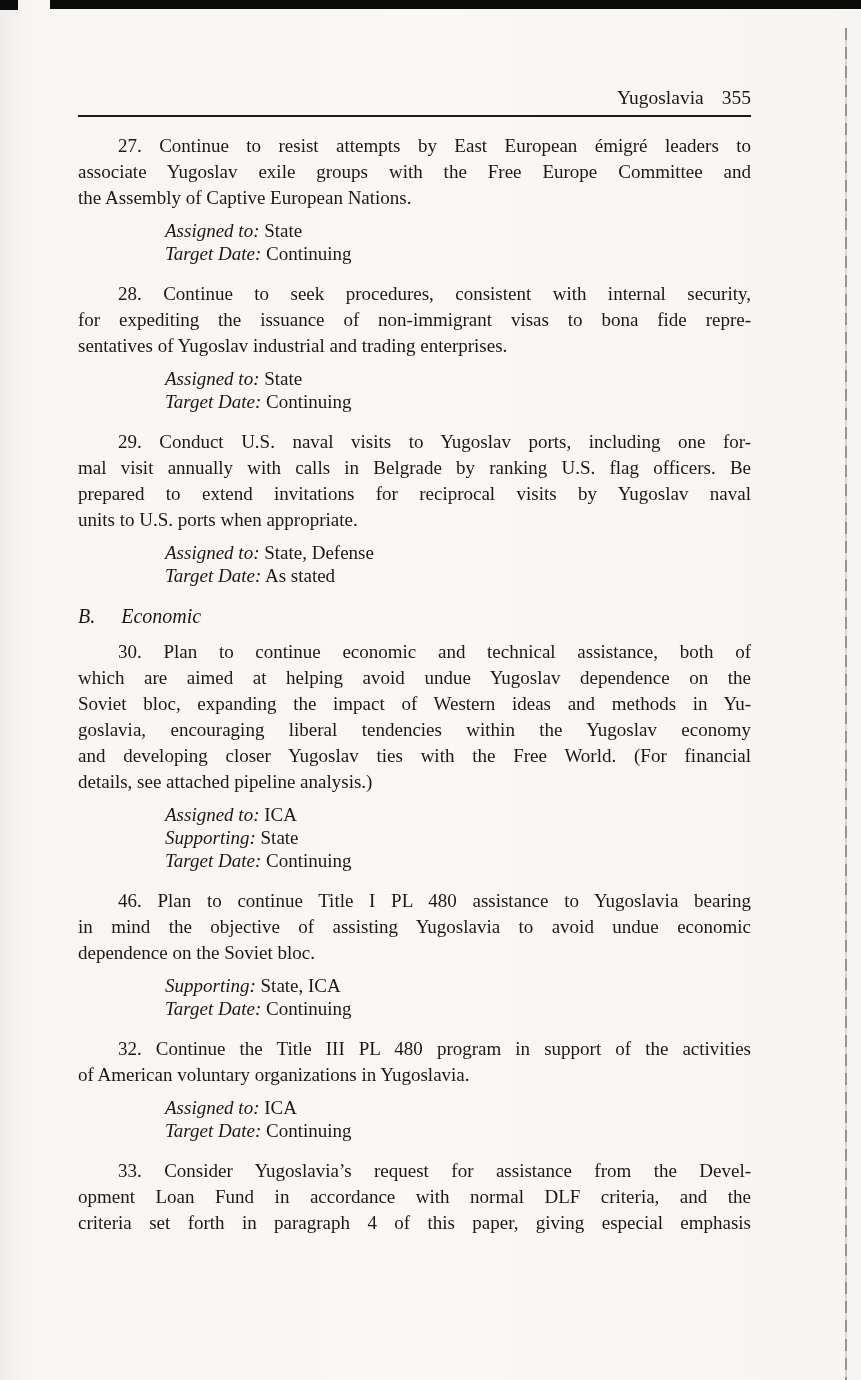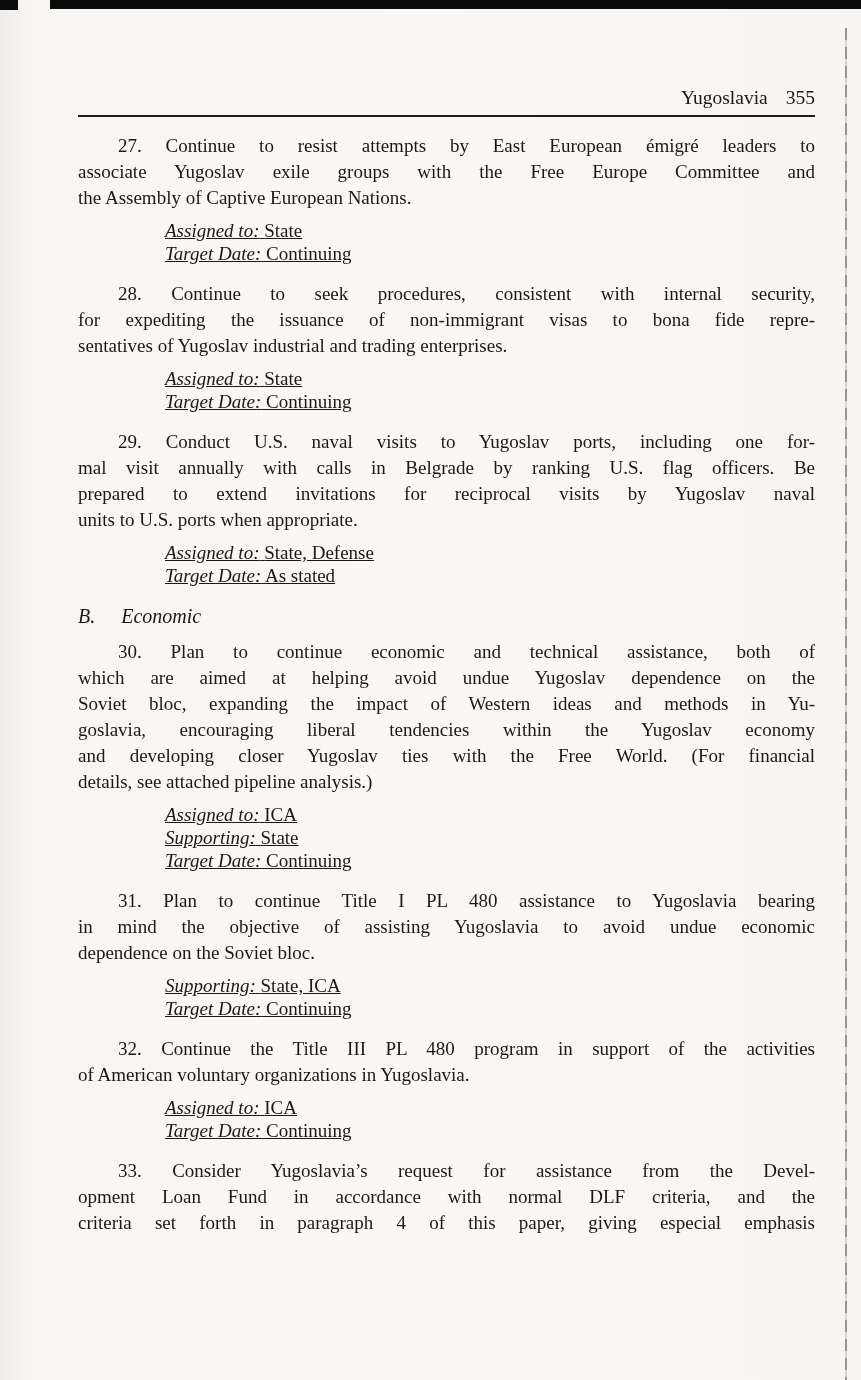--- a/index.html
+++ b/index.html
@@ -34,21 +34,21 @@
     background: repeating-linear-gradient(
       180deg,
       rgba(70,68,65,0.55) 0px, rgba(70,68,65,0.55) 12px,
       rgba(70,68,65,0.18) 12px, rgba(70,68,65,0.18) 19px
     );
   }
 
   
   .content {
     position: relative;
-    padding: 86px 46px 0 78px;
+    padding: 86px 110px 0 78px;
   }
 
   .page-header {
     display: flex;
     justify-content: flex-end;
     align-items: baseline;
     font-size: 19.5px;
     line-height: 24px;
   }
   .page-number { margin-left: 18px; }
@@ -74,21 +74,20 @@
     text-align-last: justify;
   }
   .last { text-align: left; }
   .fi { text-indent: 40px; }
 
   .assign {
     margin-top: 8px;
     padding-left: 87px;
     font-size: 19px;
     line-height: 23px;
-    text-decoration: underline;
   }
   .lbl { font-style: italic; }
 
   .heading {
     margin-top: 16px;
     font-size: 20px;
     line-height: 26px;
     font-style: italic;
   }
   .h-letter { margin-right: 26px; }
@@ -160,21 +159,21 @@
     </p>
     <div class="assign">
       <div class="assign-line"><span class="lbl">Assigned to:</span> <span class="val">ICA</span></div>
       <div class="assign-line"><span class="lbl">Supporting:</span> <span class="val">State</span></div>
       <div class="assign-line"><span class="lbl">Target Date:</span> <span class="val">Continuing</span></div>
     </div>
   </section>
 
   <section class="para-block">
     <p class="para">
-      <span class="line jl fi">31. Plan to continue Title I PL 480 assistance to Yugoslavia bearing</span>
+      <span class="line jl fi">46. Plan to continue Title I PL 480 assistance to Yugoslavia bearing</span>
       <span class="line jl">in mind the objective of assisting Yugoslavia to avoid undue economic</span>
       <span class="line last">dependence on the Soviet bloc.</span>
     </p>
     <div class="assign">
       <div class="assign-line"><span class="lbl">Supporting:</span> <span class="val">State, ICA</span></div>
       <div class="assign-line"><span class="lbl">Target Date:</span> <span class="val">Continuing</span></div>
     </div>
   </section>
 
   <section class="para-block">

